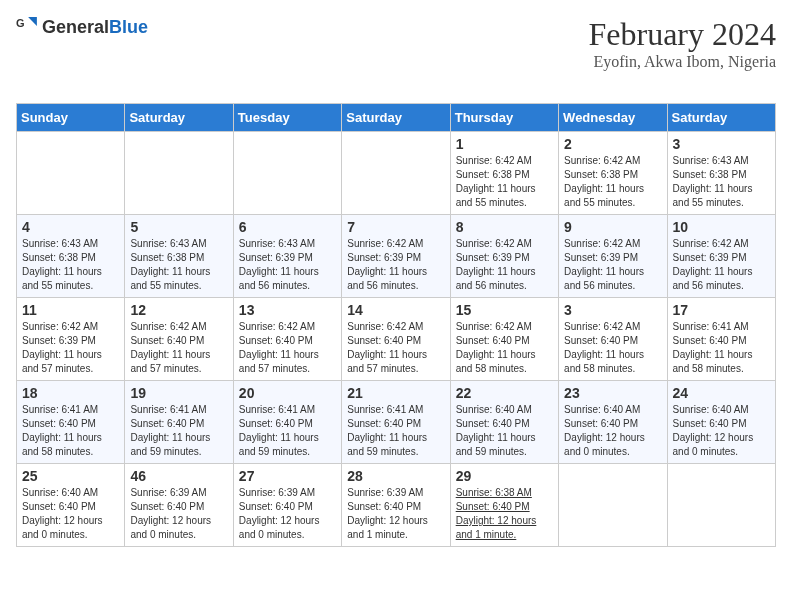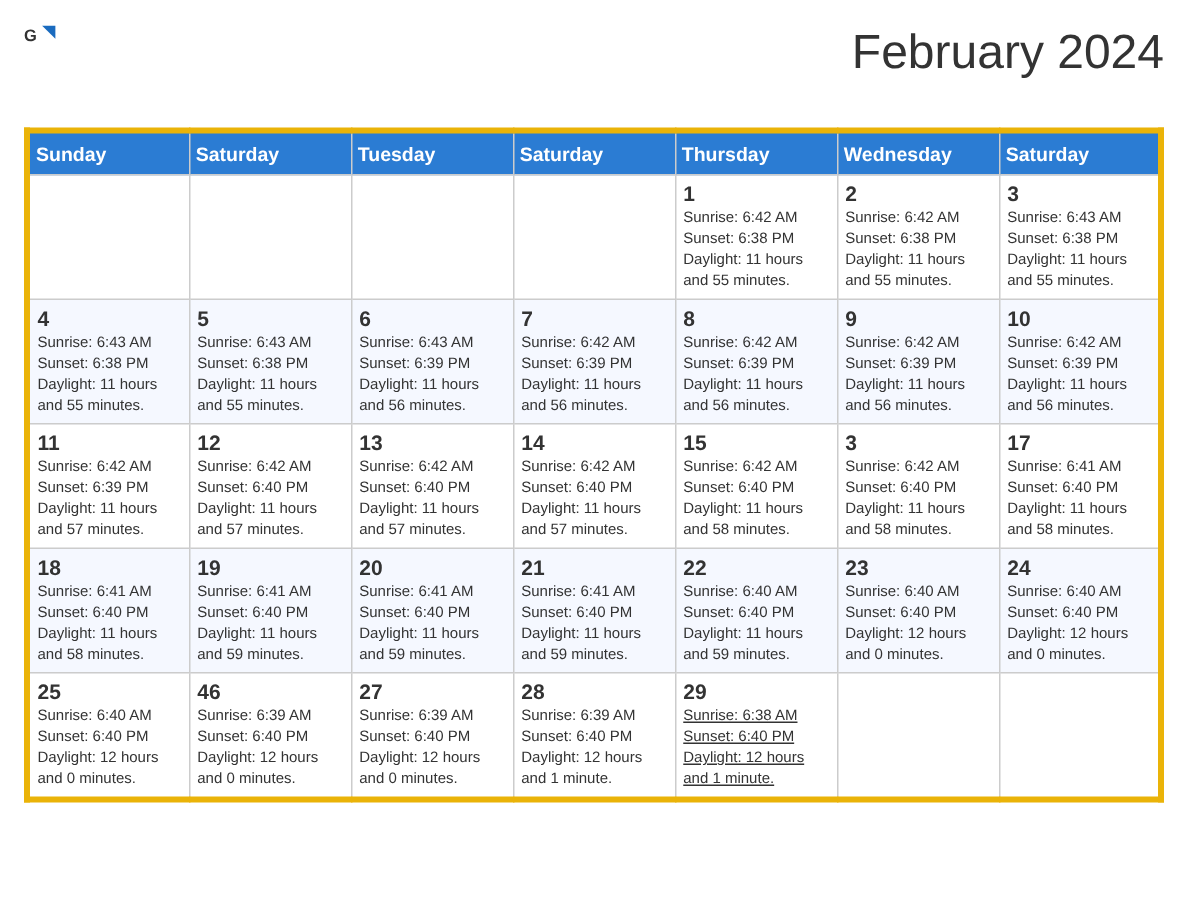--- a/index.html
+++ b/index.html
@@ -30,34 +30,35 @@
       font-size: 18px;
       font-weight: bold;
       color: #1a6bbf;
     }
     .logo-icon {
       width: 22px;
       height: 22px;
     }
     .title-area {
       text-align: right;
+      font-family: Liberation Serif, serif;
     }
     .month-title {
       font-size: 32px;
       font-weight: normal;
       color: #333;
     }
     .location-title {
       font-size: 16px;
       color: #555;
     }
     .calendar {
       width: 100%;
       border-collapse: collapse;
-      border: 4px solid #eab308;
+      border: 1px solid #eab308;
       margin-top: 32px;
     }
     .calendar th {
       background-color: #2b7cd3;
       color: #fff;
       font-size: 13px;
       font-weight: bold;
       padding: 6px 4px;
       text-align: left;
       border: 1px solid #ccc;
@@ -93,23 +94,27 @@
   </style>
 </head>
 <body>
 
 <div class="header-area">
   <div class="logo">
     <svg class="logo-icon" viewBox="0 0 40 40" xmlns="http://www.w3.org/2000/svg">
       <text x="0" y="20" font-size="20" font-weight="bold" fill="#333">G</text>
       <polygon points="22,2 38,2 38,18" fill="#1a6bbf"></polygon>
     </svg>
+    <span>
+      <span class="logo-text-general">General</span><span class="logo-text-blue">Blue</span>
+    </span>
   </div>
   <div class="title-area">
     <div class="month-title">February 2024</div>
+    <div class="location-title">Eyofin, Akwa Ibom, Nigeria</div>
   </div>
 </div>
 
 <table class="calendar">
   <thead>
     <tr>
     <th>Sunday</th>
         <th>Saturday</th>
         <th>Tuesday</th>
         <th>Saturday</th>

